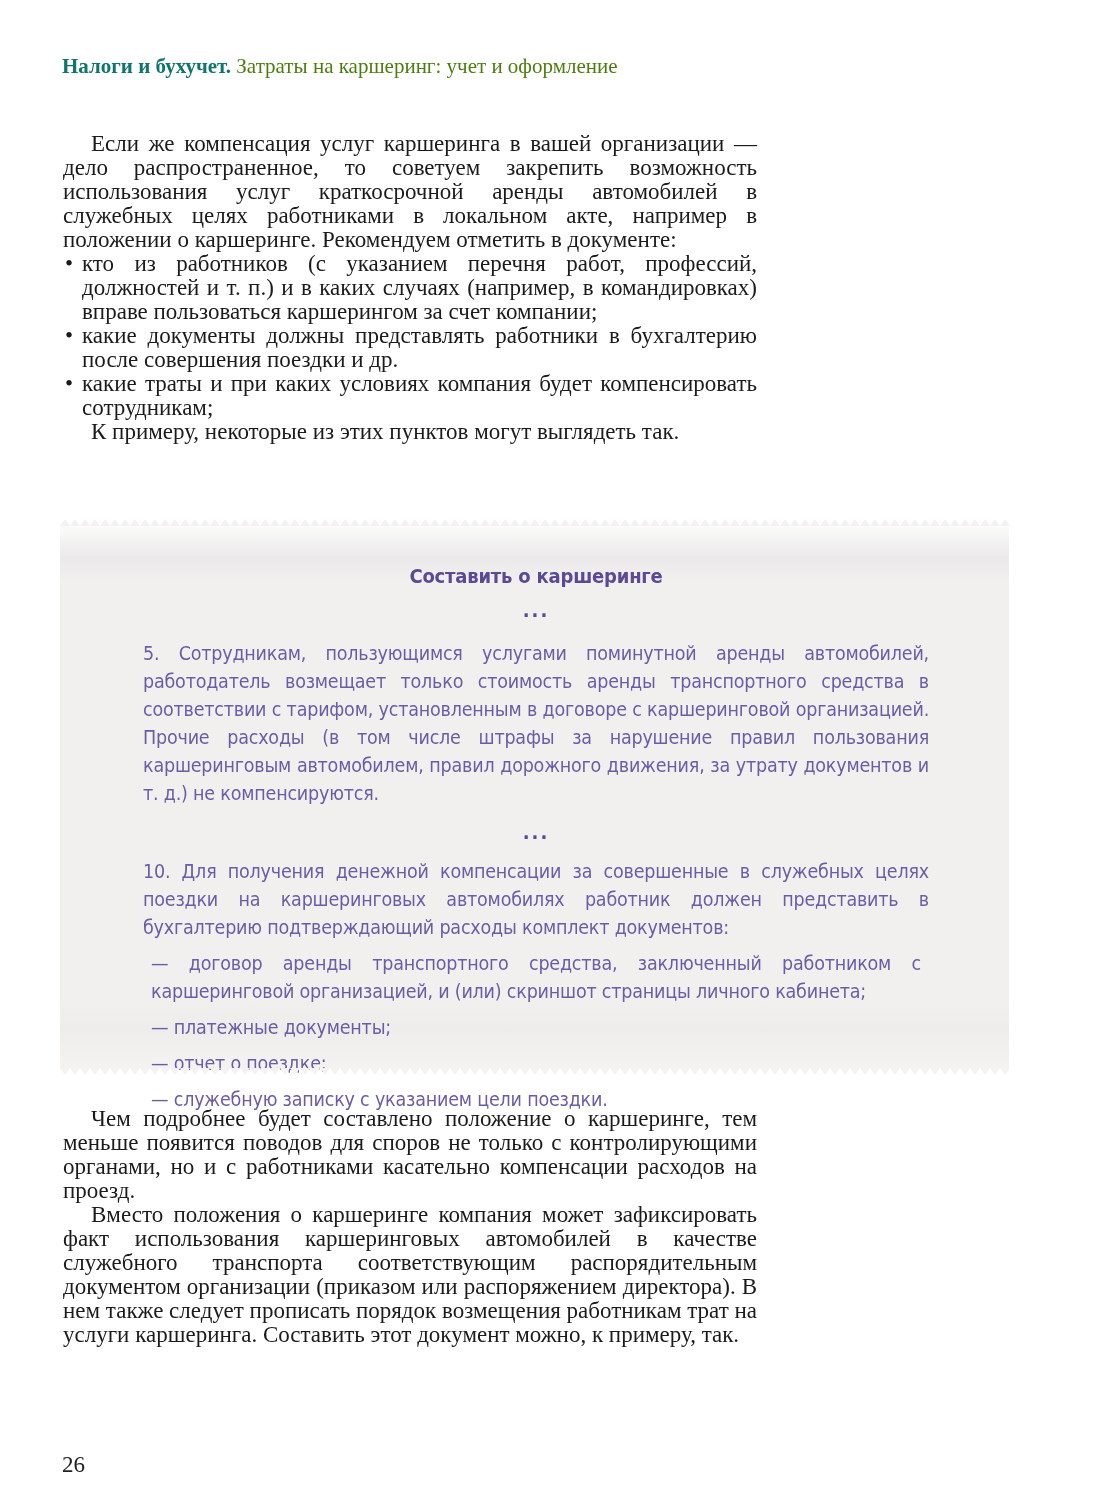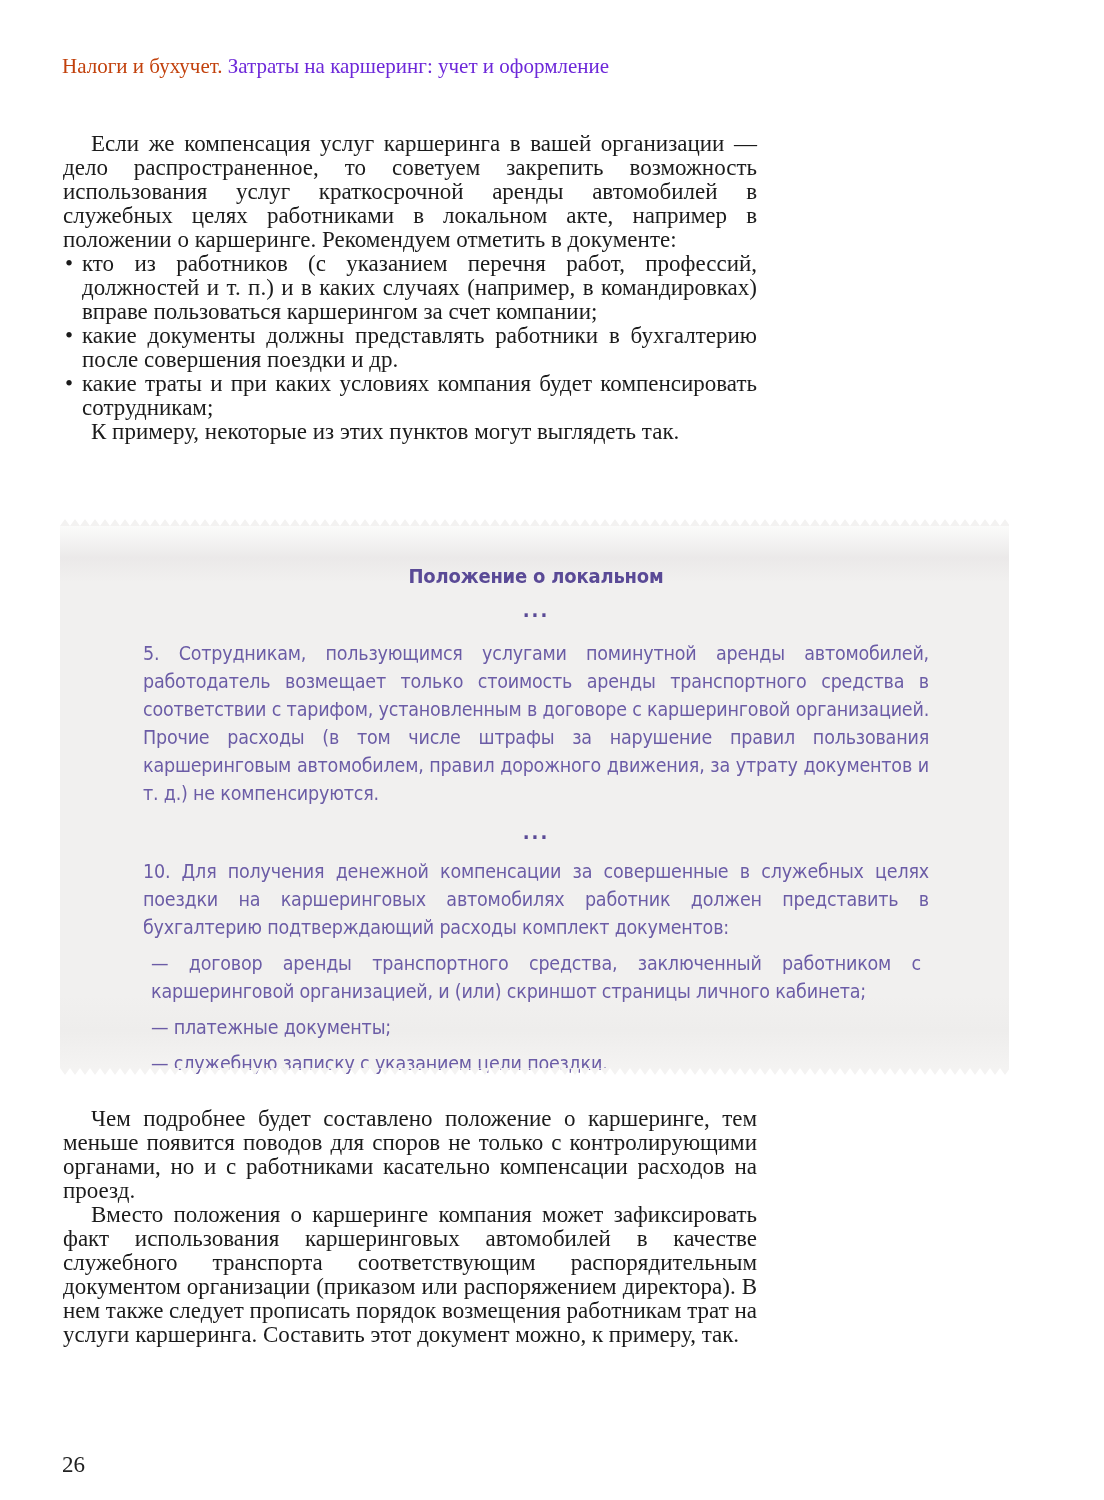--- a/index.html
+++ b/index.html
@@ -12,22 +12,22 @@
     overflow: hidden;
   }
   .page { position: absolute; inset: 0; }
 
   
   .running-head {
     position: absolute; left: 62px; top: 53px;
     font-size: 21px; line-height: 26px;
     white-space: nowrap;
   }
-  .running-head .brand { font-weight: normal; color: #c2410c; margin-top: 44px; }
-  .running-head .article { color: #6d28d9; }
+  .running-head .brand { font-weight: bold; color: #0f766e; margin-top: 44px; }
+  .running-head .article { color: #4d7c0f; }
 
   
   .body-col {
     position: absolute; left: 63px; width: 694px;
     font-size: 23px; line-height: 24px;
     text-align: justify;
   }
   .col-intro { top: 132px; }
   .col-outro { top: 1107px; }
   .body-col p { margin: 0; }
@@ -107,28 +107,29 @@
     <svg class="tear tear-top" xmlns="http://www.w3.org/2000/svg">
       <defs>
         <pattern id="teethUp" width="10" height="7" patternUnits="userSpaceOnUse">
           <path d="M0 7 L5 0 L10 7 Z" fill="#f3f2f1"></path>
         </pattern>
       </defs>
       <rect width="100%" height="7" fill="url(#teethUp)"></rect>
     </svg>
 
     <div class="note-inner">
-      <h2 class="note-title">Положение о локальном</h2>
+      <h2 class="note-title">Составить о каршеринге</h2>
       <div class="dots">...</div>
       <p class="clause">5. Сотрудникам, пользующимся услугами поминутной аренды автомобилей, работодатель возмещает только стоимость аренды транспортного средства в соответствии с тарифом, установленным в договоре с каршеринговой организацией. Прочие расходы (в том числе штрафы за нарушение правил пользования каршеринговым автомобилем, правил дорожного движения, за утрату документов и т. д.) не компенсируются.</p>
       <div class="dots dots-2">...</div>
       <p class="clause clause-10">10. Для получения денежной компенсации за совершенные в служебных целях поездки на каршеринговых автомобилях работник должен представить в бухгалтерию подтверждающий расходы комплект документов:</p>
       <div class="doc-list">
         <p>— договор аренды транспортного средства, заключенный работником с каршеринговой организацией, и (или) скриншот страницы личного кабинета;</p>
         <p>— платежные документы;</p>
+        <p>— отчет о поездке;</p>
         <p>— служебную записку с указанием цели поездки.</p>
       </div>
     </div>
 
     <svg class="tear tear-bottom" xmlns="http://www.w3.org/2000/svg">
       <defs>
         <pattern id="teethDown" width="10" height="7" patternUnits="userSpaceOnUse">
           <path d="M0 0 L5 7 L10 0 Z" fill="#f4f3f2"></path>
         </pattern>
       </defs>

